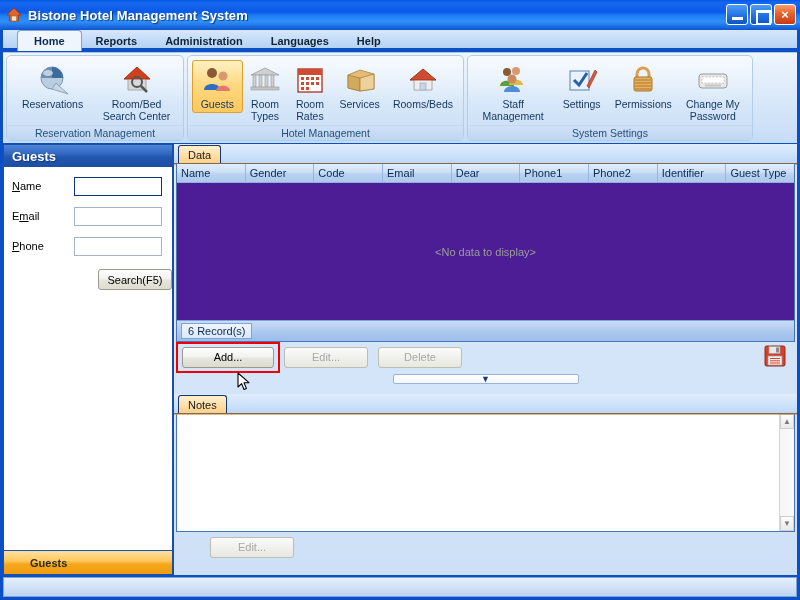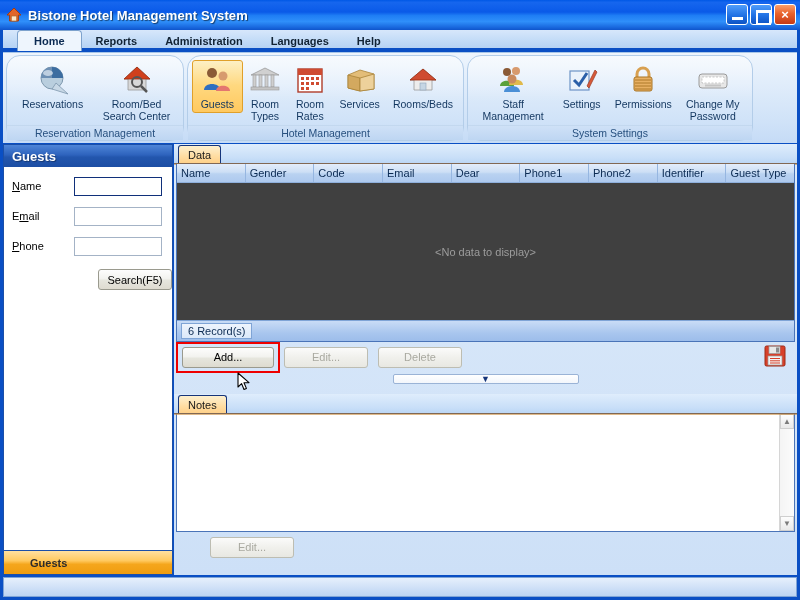--- a/index.html
+++ b/index.html
@@ -73,21 +73,21 @@
   
   .ribbon {
     position: absolute; left: 3px; top: 52px; width: 794px; height: 91px;
     background: linear-gradient(to bottom, #eef5fd 0%, #dceafa 45%, #cfe2f8 78%, #c5dbf6 100%);
     border-top: 1px solid #a8c6e8;
     display: flex; align-items: stretch; padding: 2px 3px;
   }
   .rgroup {
     position: relative;
     border: 1px solid #b3cde9;
-    border-radius: 14px;
+    border-radius: 5px;
     background: linear-gradient(to bottom, rgba(255,255,255,.55), rgba(255,255,255,0) 55%);
     display: flex; flex-direction: column; margin-right: 3px;
   }
   .rgroup-items { flex: 1; display: flex; align-items: flex-start; padding: 4px 4px 0 4px; }
   .rgroup-label {
     height: 15px; font-size: 10.5px; color: #27507f; text-align: center;
     background: linear-gradient(to bottom, #cfe1f7, #bed6f2);
     border-top: 1px solid #c3d8ef;
     line-height: 15px;
   }
@@ -181,21 +181,21 @@
     background: linear-gradient(to bottom, #e3edfb 0%, #cddff5 45%, #b9d2f1 55%, #aec9ee 100%);
     border-bottom: 1px solid #8fb0dc;
   }
   .gridhead .col {
     flex: 1 1 0; padding-left: 4px; font-size: 11px; color: #0b2a52;
     display: flex; align-items: center;
     border-right: 1px solid #96b6e0; white-space: nowrap; overflow: hidden;
   }
   .gridhead .col:last-child { border-right: none; }
   .gridbody {
-    height: 137px; background: #404040; position: relative;
+    height: 137px; background: #4c1d95; position: relative;
     display: flex; align-items: center; justify-content: center;
   }
   .nodata { color: #9c9c9c; font-size: 11px; }
   .gridfoot {
     height: 21px;
     background: linear-gradient(to bottom, #c9dcf6, #a9c6ee 60%, #9dbdea);
     border-top: 1px solid #7fa4d6;
     display: flex; align-items: center; padding-left: 4px;
   }
   .recordbox {

